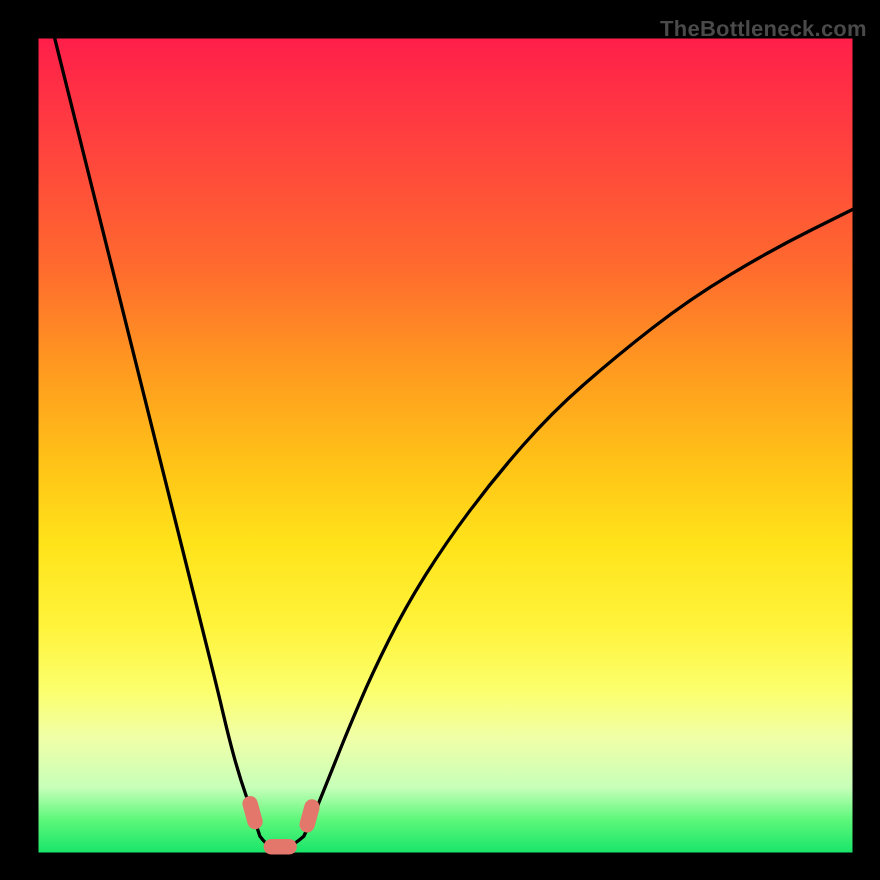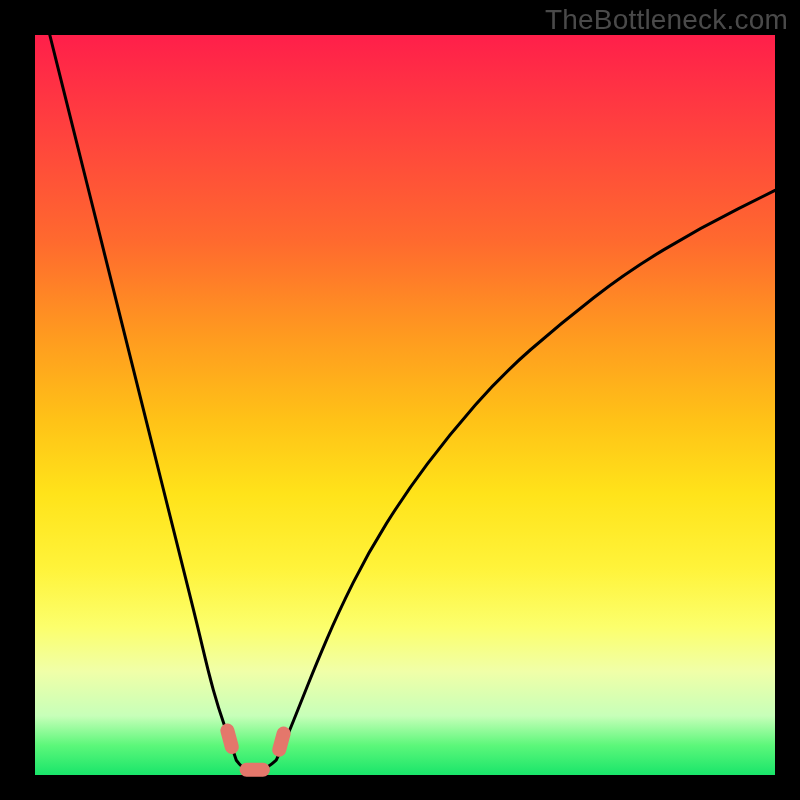--- a/index.html
+++ b/index.html
@@ -36,24 +36,24 @@
       #fff33a 72%,
       #fcff6c 80%,
       #f0ffa8 86%,
       #c7ffb9 92%,
       #5cf77a 96%,
       #19e56a 100%
     );
   }
   .watermark {
     position: absolute;
-    top: 4px;
+    top: 16px;
     right: 12px;
-    font-size: 28px;
-    font-weight: 400;
+    font-size: 20px;
+    font-weight: 700;
     color: #4a4a4a;
     letter-spacing: 0.2px;
     user-select: none;
   }
   svg.curve {
     position: absolute;
     left: 0;
     top: 0;
     width: 740px;
     height: 740px;

